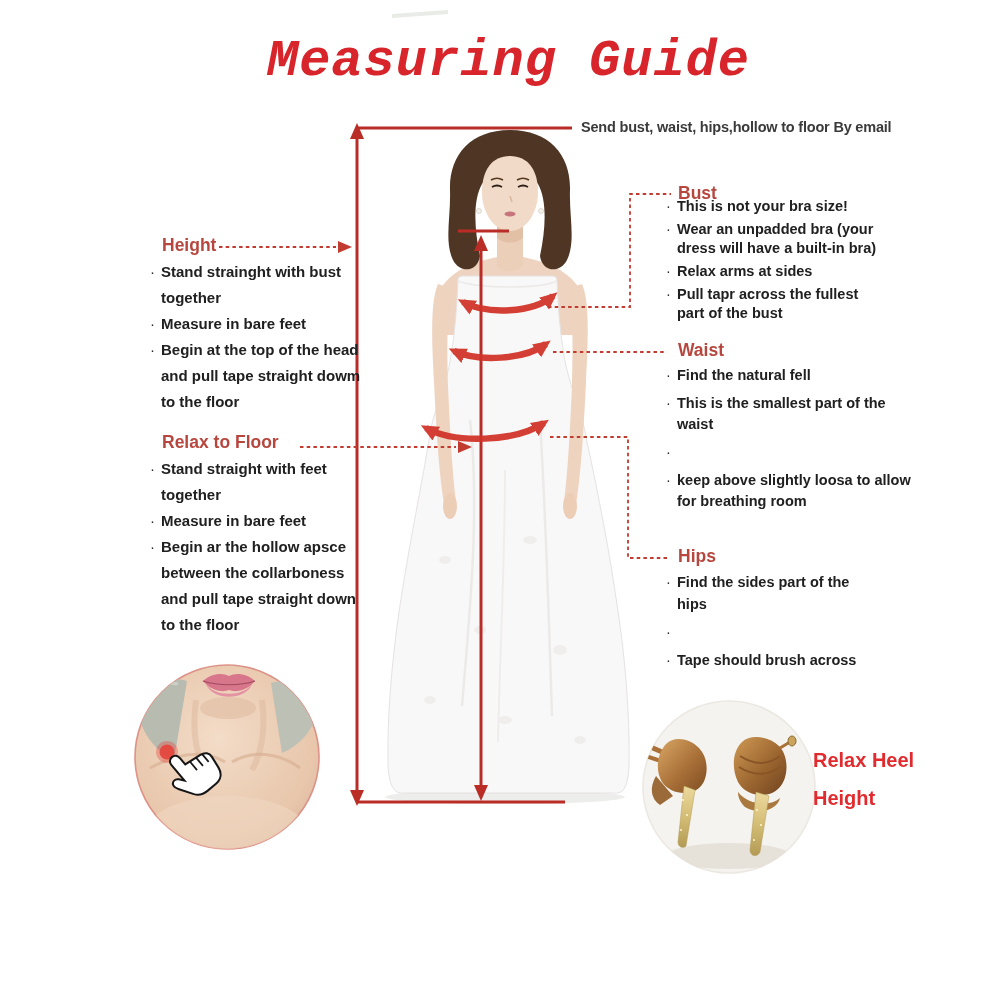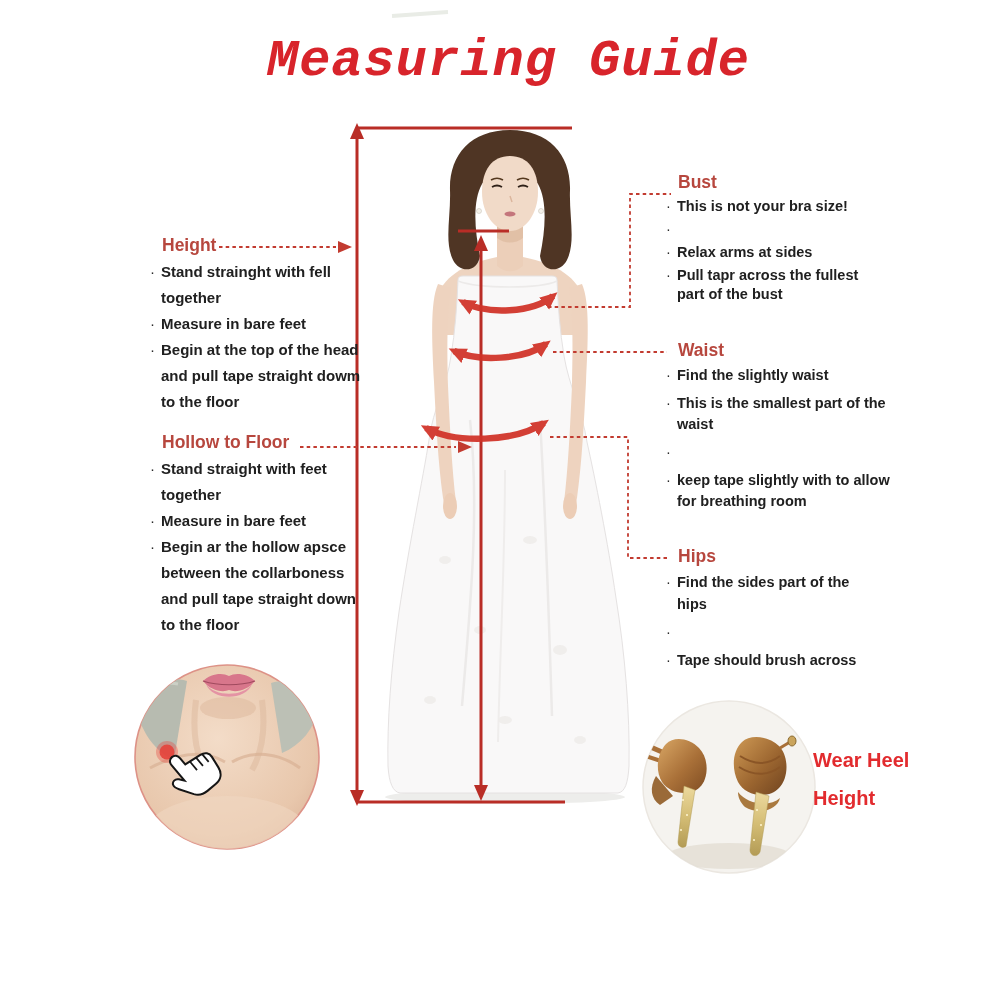--- a/index.html
+++ b/index.html
@@ -10,21 +10,21 @@
   .title{position:absolute;left:0;top:24px;width:1001px;margin:8px;text-align:center;
          font-family:"Liberation Mono","DejaVu Sans Mono",monospace;
          font-style:italic;font-weight:bold;font-size:52px;color:#d8242b;letter-spacing:1px;}
 
   .email-note{position:absolute;left:581px;top:119px;white-space:nowrap;
               font-size:14.5px;font-weight:bold;color:#3a3a3a;letter-spacing:-0.2px;}
 
   .seclabel{position:absolute;font-size:17.5px;font-weight:700;color:#b7473e;white-space:nowrap;}
   #label-height{left:162px;top:235px;}
   #label-hollow{left:162px;top:432px;}
-  #label-bust{left:678px;top:172px;}
+  #label-bust{left:678px;top:183px;}
   #label-waist{left:678px;top:340px;}
   #label-hips{left:678px;top:546px;}
 
   .bullets{position:absolute;list-style:none;margin:0;padding:0;color:#202020;}
   .bullets li{display:flex;align-items:flex-start;}
   .bullets .dot{flex:none;width:11px;color:#2a2a2a;}
   .bullets .btext{white-space:pre-line;font-weight:bold;}
 
   #height-bullets{left:150px;top:259px;width:240px;font-size:15px;line-height:26px;}
   #hollow-bullets{left:150px;top:456px;width:240px;font-size:15px;line-height:26px;}
@@ -202,41 +202,42 @@
           <circle cx="757" cy="810" r="1"></circle>
             <circle cx="761" cy="825" r="1"></circle>
             <circle cx="754" cy="840" r="1"></circle>
         </g>
       </g>
     </g>
   </svg>
 
   <h1 class="title">Measuring Guide</h1>
 
+  <div class="email-note">Send bust, waist, hips,hollow to floor By email</div>
 
   <div class="seclabel" id="label-height">Height</div>
   <ul class="bullets" id="height-bullets">
     <li>
         <span class="dot">·</span>
-        <span class="btext">Stand strainght with fell
+        <span class="btext">Stand strainght with bust
 together</span>
       </li>
     <li>
         <span class="dot">·</span>
         <span class="btext">Measure in bare feet</span>
       </li>
     <li>
         <span class="dot">·</span>
         <span class="btext">Begin at the top of the head
 and pull tape straight dowm
 to the floor</span>
       </li>
   </ul>
 
-  <div class="seclabel" id="label-hollow">Hollow to Floor</div>
+  <div class="seclabel" id="label-hollow">Relax to Floor</div>
   <ul class="bullets" id="hollow-bullets">
     <li>
         <span class="dot">·</span>
         <span class="btext">Stand straight with feet
 together</span>
       </li>
     <li>
         <span class="dot">·</span>
         <span class="btext">Measure in bare feet</span>
       </li>
@@ -250,49 +251,51 @@
   </ul>
 
   <div class="seclabel" id="label-bust">Bust</div>
   <ul class="bullets" id="bust-bullets">
     <li>
         <span class="dot">·</span>
         <span class="btext">This is not your bra size!</span>
       </li>
     <li>
         <span class="dot">·</span>
+        <span class="btext">Wear an unpadded bra (your
+dress will have a built-in bra)</span>
       </li>
     <li>
         <span class="dot">·</span>
         <span class="btext">Relax arms at sides</span>
       </li>
     <li>
         <span class="dot">·</span>
         <span class="btext">Pull tapr across the fullest
 part of the bust</span>
       </li>
   </ul>
 
   <div class="seclabel" id="label-waist">Waist</div>
   <ul class="bullets" id="waist-bullets">
     <li>
         <span class="dot">·</span>
-        <span class="btext">Find the slightly waist</span>
+        <span class="btext">Find the natural fell</span>
       </li>
     <li>
         <span class="dot">·</span>
         <span class="btext">This is the smallest part of the
 waist</span>
       </li>
     <li>
         <span class="dot">·</span>
       </li>
     <li>
         <span class="dot">·</span>
-        <span class="btext">keep tape slightly with to allow
+        <span class="btext">keep above slightly loosa to allow
 for breathing room</span>
       </li>
   </ul>
 
   <div class="seclabel" id="label-hips">Hips</div>
   <ul class="bullets" id="hips-bullets">
     <li>
         <span class="dot">·</span>
         <span class="btext">Find the sides part of the
 hips</span>
@@ -300,17 +303,17 @@
     <li>
         <span class="dot">·</span>
       </li>
     <li>
         <span class="dot">·</span>
         <span class="btext">Tape should brush across</span>
       </li>
   </ul>
 
   <div class="shoe-label">
-    <div>Wear Heel</div>
+    <div>Relax Heel</div>
     <div>Height</div>
   </div>
 
 </div>
 
 </body></html>

